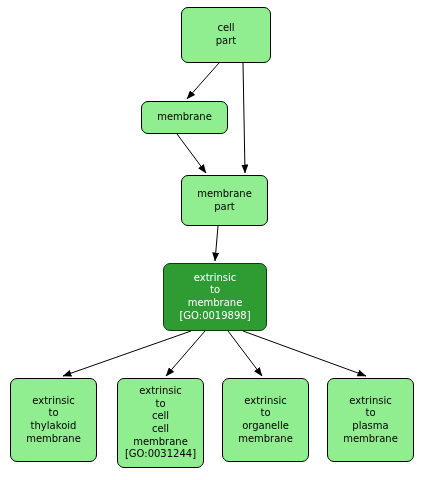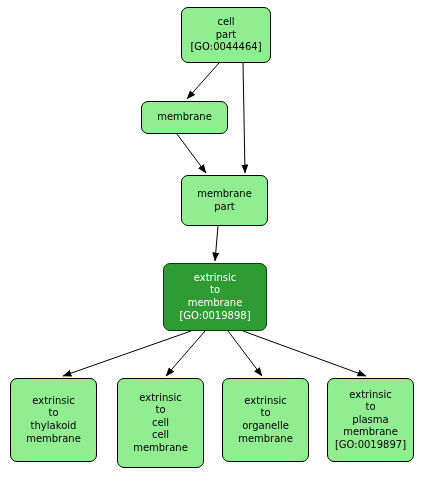--- a/index.html
+++ b/index.html
@@ -69,21 +69,20 @@
         <line x1="191" y1="331" x2="63" y2="376" stroke="#000000" stroke-width="1" marker-end="url(#arrowhead)"></line>
         <line x1="205" y1="331" x2="166" y2="376" stroke="#000000" stroke-width="1" marker-end="url(#arrowhead)"></line>
         <line x1="228" y1="331" x2="262" y2="376" stroke="#000000" stroke-width="1" marker-end="url(#arrowhead)"></line>
         <line x1="243" y1="331" x2="366" y2="376" stroke="#000000" stroke-width="1" marker-end="url(#arrowhead)"></line>
       </g>
   </svg>
   <div id="nodes-group">
       <div class="go-node" style="left: 181px; top: 7px; width: 90px; height: 56px;">
         <span class="nd-line">cell</span>
         <span class="nd-line">part</span>
-        <span class="nd-line">[GO:0044464]</span>
       </div>
       <div class="go-node" style="left: 141px; top: 101px; width: 87px; height: 33px;">
         <span class="nd-line">membrane</span>
       </div>
       <div class="go-node" style="left: 181px; top: 175px; width: 87px; height: 51px;">
         <span class="nd-line">membrane</span>
         <span class="nd-line">part</span>
       </div>
       <div class="go-node highlight" style="left: 163px; top: 263px; width: 104px; height: 68px;">
         <span class="nd-line">extrinsic</span>
@@ -96,28 +95,28 @@
         <span class="nd-line">to</span>
         <span class="nd-line">thylakoid</span>
         <span class="nd-line">membrane</span>
       </div>
       <div class="go-node" style="left: 117px; top: 378px; width: 87px; height: 90px;">
         <span class="nd-line">extrinsic</span>
         <span class="nd-line">to</span>
         <span class="nd-line">cell</span>
         <span class="nd-line">cell</span>
         <span class="nd-line">membrane</span>
+        <span class="nd-line">[GO:0031244]</span>
       </div>
       <div class="go-node" style="left: 222px; top: 378px; width: 87px; height: 84px;">
         <span class="nd-line">extrinsic</span>
         <span class="nd-line">to</span>
         <span class="nd-line">organelle</span>
         <span class="nd-line">membrane</span>
       </div>
       <div class="go-node" style="left: 327px; top: 378px; width: 87px; height: 84px;">
         <span class="nd-line">extrinsic</span>
         <span class="nd-line">to</span>
         <span class="nd-line">plasma</span>
         <span class="nd-line">membrane</span>
-        <span class="nd-line">[GO:0019897]</span>
       </div>
     </div>
 </div>
 
 </body></html>

